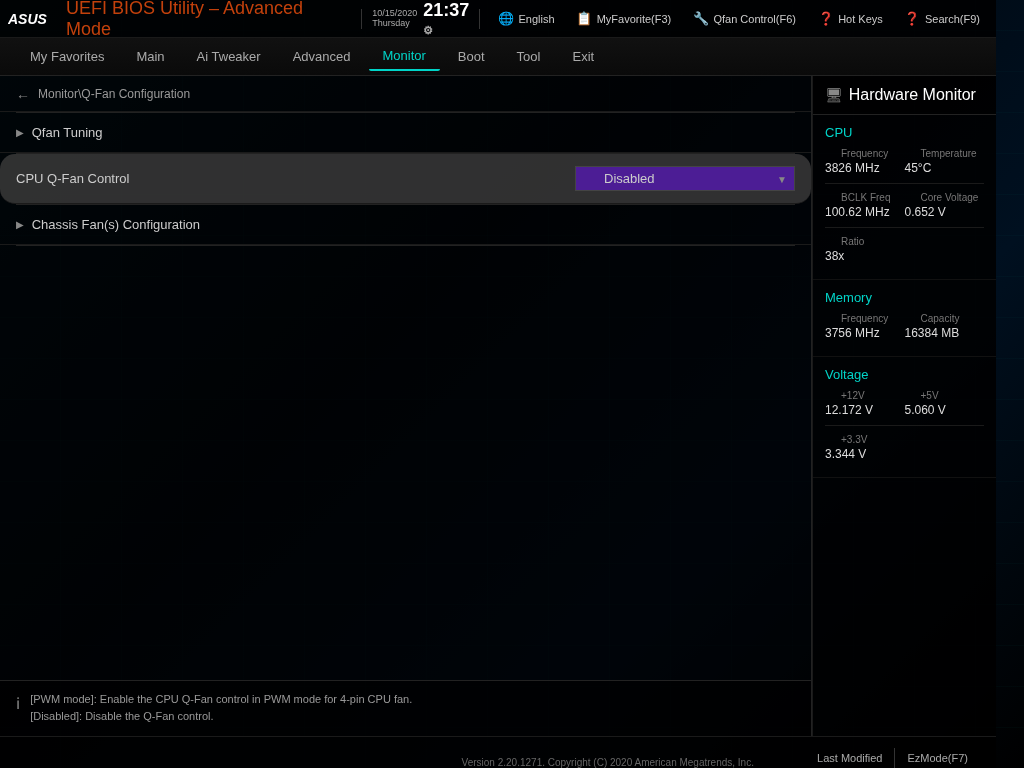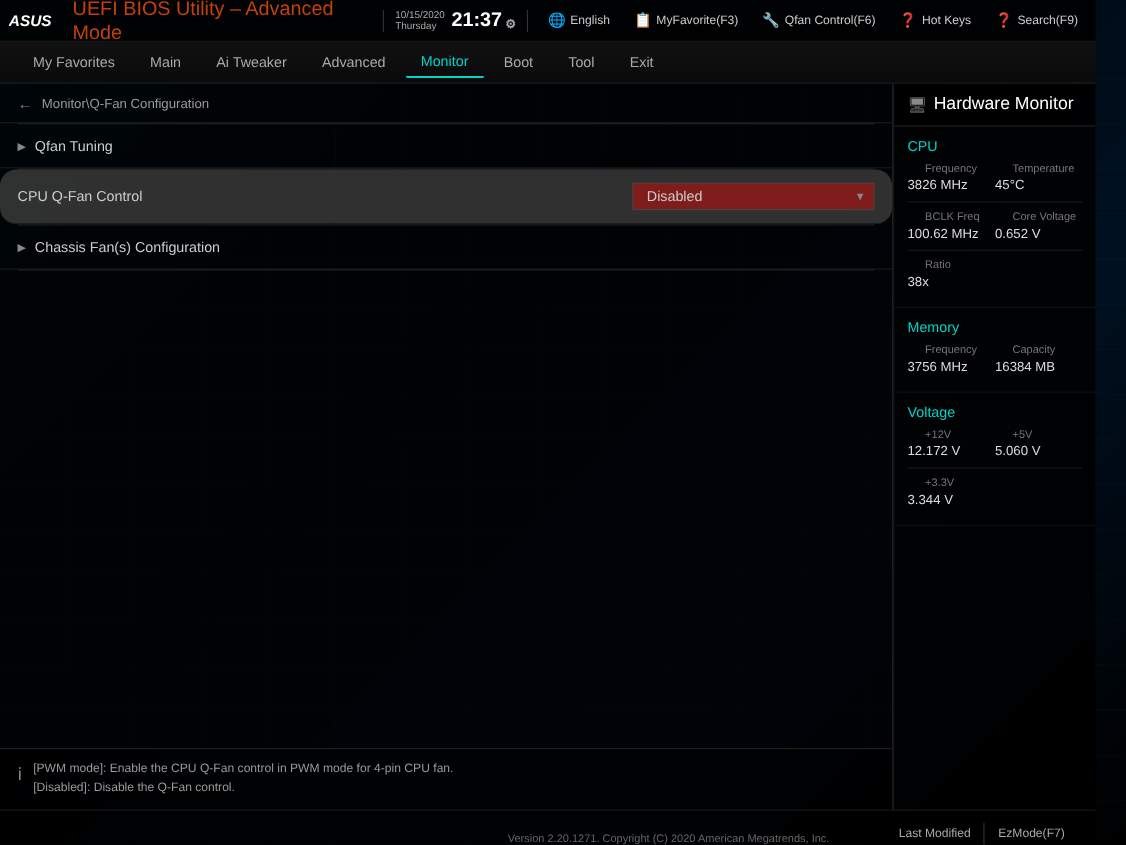--- a/index.html
+++ b/index.html
@@ -73,22 +73,23 @@
       background: #333;
       margin: 0 4px;
     }
 
     .datetime-time {
       font-size: 18px;
       color: #fff;
       font-weight: bold;
       line-height: 1.1;
       display: flex;
-      align-items: flex-end;
+      align-items: flex-start;
       gap: 3px;
+      flex-direction: column;
     }
 
     .gear-icon-small {
       font-size: 11px;
       color: #aaa;
     }
 
     .top-bar-btn {
       display: flex;
       align-items: center;
@@ -195,24 +196,24 @@
     .menu-item-label {
       color: #ccc;
       font-size: 13px;
     }
 
     .menu-item-control {
       margin-left: auto;
     }
 
     .dropdown-control {
-      background: #7f1d1d;
+      background: #4c1d95;
       border: 1px solid #444;
       color: #ccc;
-      padding: 4px 28px 4px 12px;
+      padding: 4px 28px 4px 28px;
       font-size: 13px;
       width: 220px;
       cursor: pointer;
       appearance: none;
       -webkit-appearance: none;
       position: relative;
     }
 
     .dropdown-wrapper {
       position: relative;

